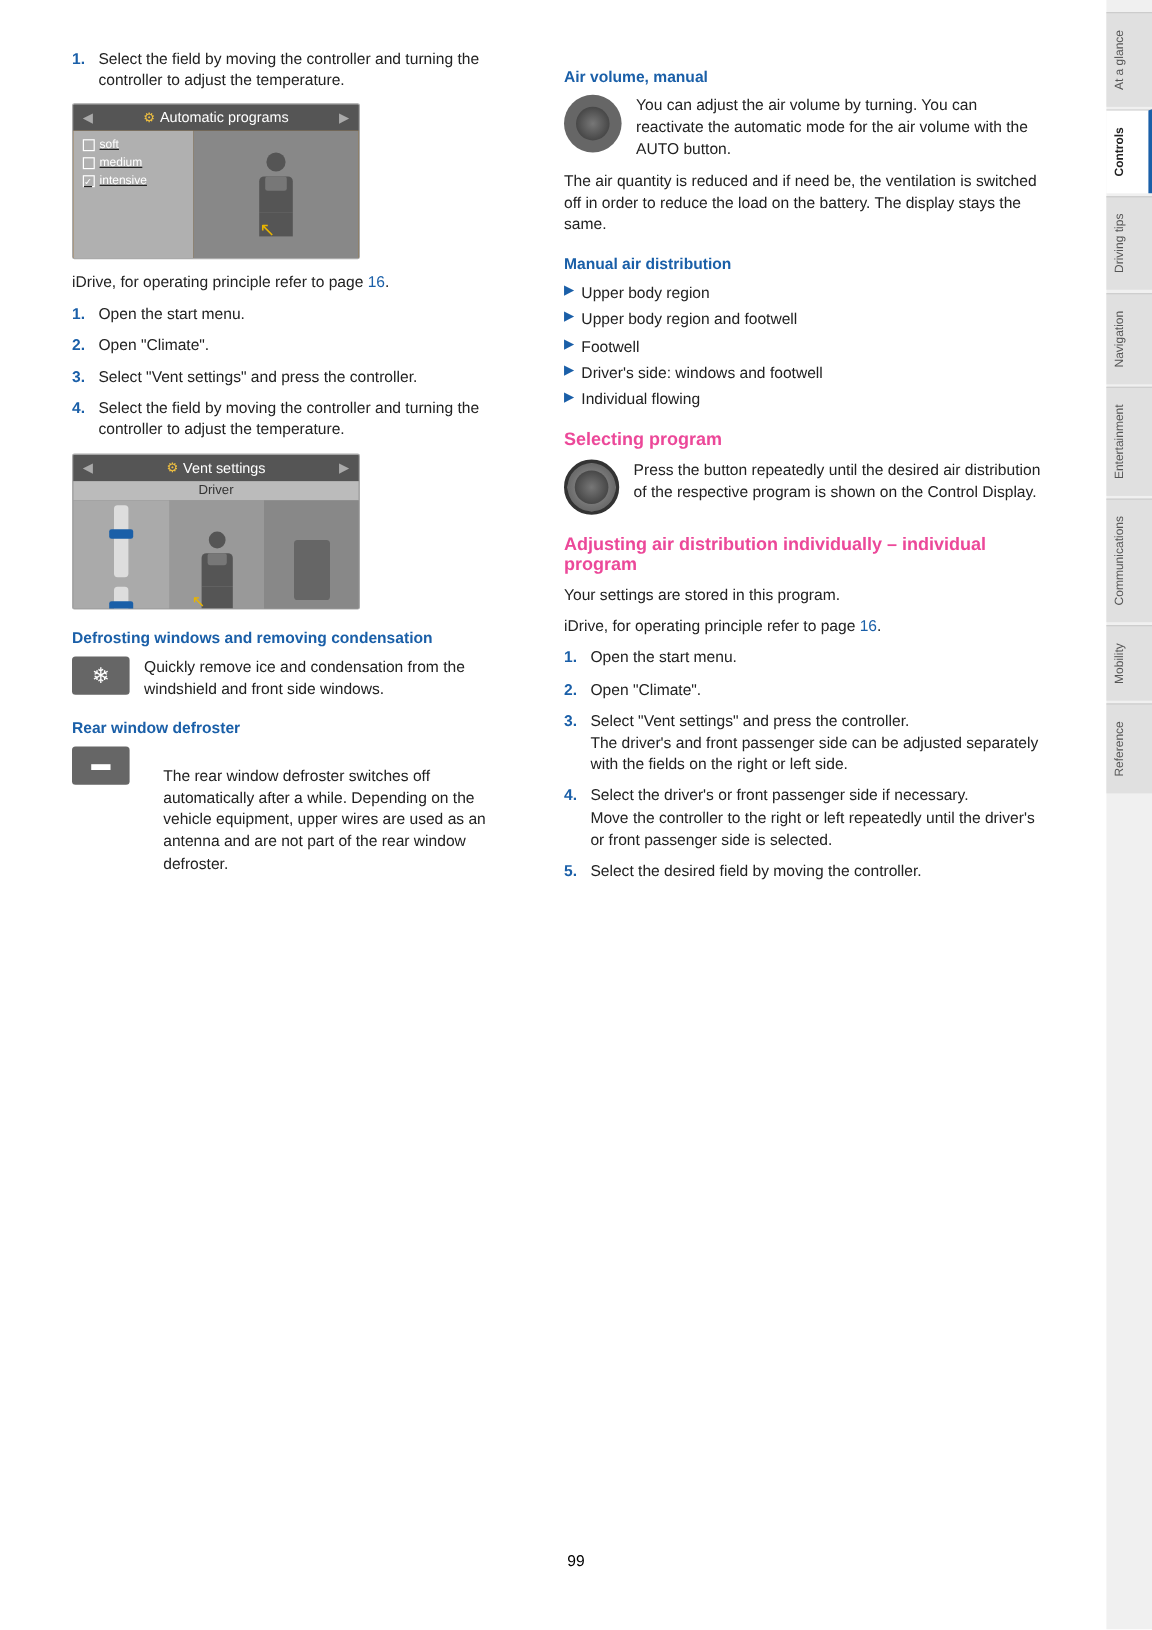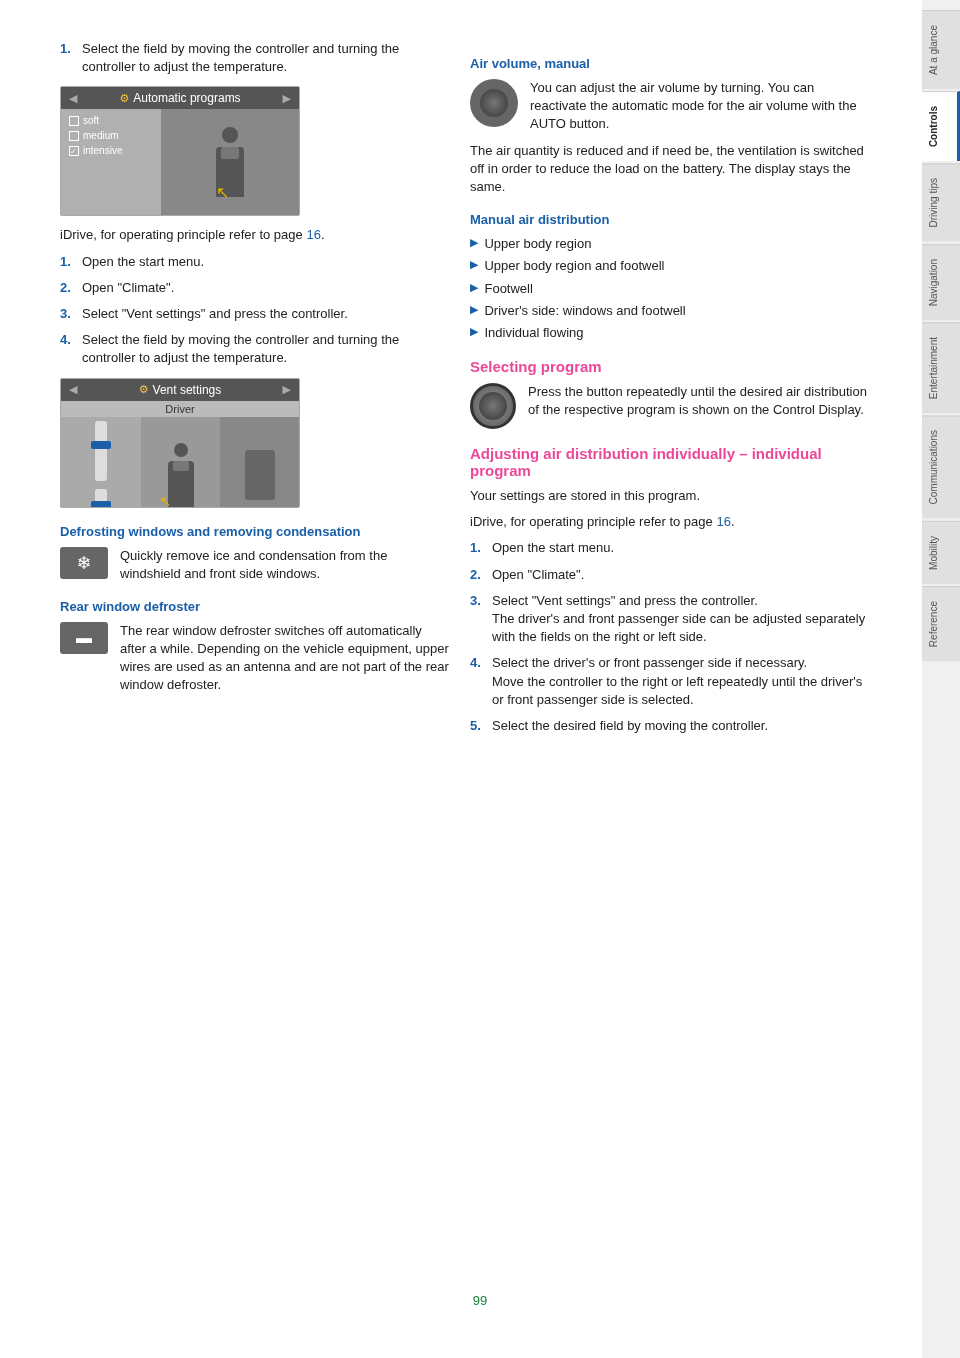--- a/index.html
+++ b/index.html
@@ -111,20 +111,21 @@
       font-size: 11px;
       padding: 4px 8px;
       display: flex;
       align-items: center;
       justify-content: space-between;
     }
     .screen-body {
       flex: 1;
       background: #a16207;
       display: flex;
+      text-decoration: underline;
     }
     .screen-menu {
       background: #b0b0b0;
       width: 100px;
       display: flex;
       flex-direction: column;
       padding: 6px 8px;
     }
     .screen-menu-item {
       display: flex;
@@ -419,21 +420,21 @@
         <span style="font-size:18px;">❄</span>
       </div>
       <p class="body-text" style="margin:0;">Quickly remove ice and condensation from the windshield and front side windows.</p>
     </div>
 
     <div class="section-heading">Rear window defroster</div>
     <div class="icon-with-text">
       <div class="rear-icon">
         <span style="font-size:16px;">▬</span>
       </div>
-      <p class="body-text" style="margin:0;">The rear window defroster switches off automatically after a while. Depending on the vehicle equipment, upper wires are used as an antenna and are not part of the rear window defroster.</p>
+      <p class="body-text" style="margin:16px;">The rear window defroster switches off automatically after a while. Depending on the vehicle equipment, upper wires are used as an antenna and are not part of the rear window defroster.</p>
     </div>
   </div>
 
   <div class="right-col">
 
     <div class="section-heading">Air volume, manual</div>
     <div class="icon-with-text">
       <div class="icon-box-round">
         <div class="select-knob-inner"></div>
       </div>
@@ -512,13 +513,13 @@
   <div class="sidebar-tab">At a glance</div>
   <div class="sidebar-tab active">Controls</div>
   <div class="sidebar-tab">Driving tips</div>
   <div class="sidebar-tab">Navigation</div>
   <div class="sidebar-tab">Entertainment</div>
   <div class="sidebar-tab">Communications</div>
   <div class="sidebar-tab">Mobility</div>
   <div class="sidebar-tab">Reference</div>
 </div>
 
-<div style="position:fixed;bottom:50px;left:480px;transform:translateX(-50%);font-size:13px;color:#15803d;">99</div>
+<div style="position:fixed;bottom:50px;left:480px;transform:translateX(-50%);font-size:13px;color:#000000;">99</div>
 
 </body></html>

